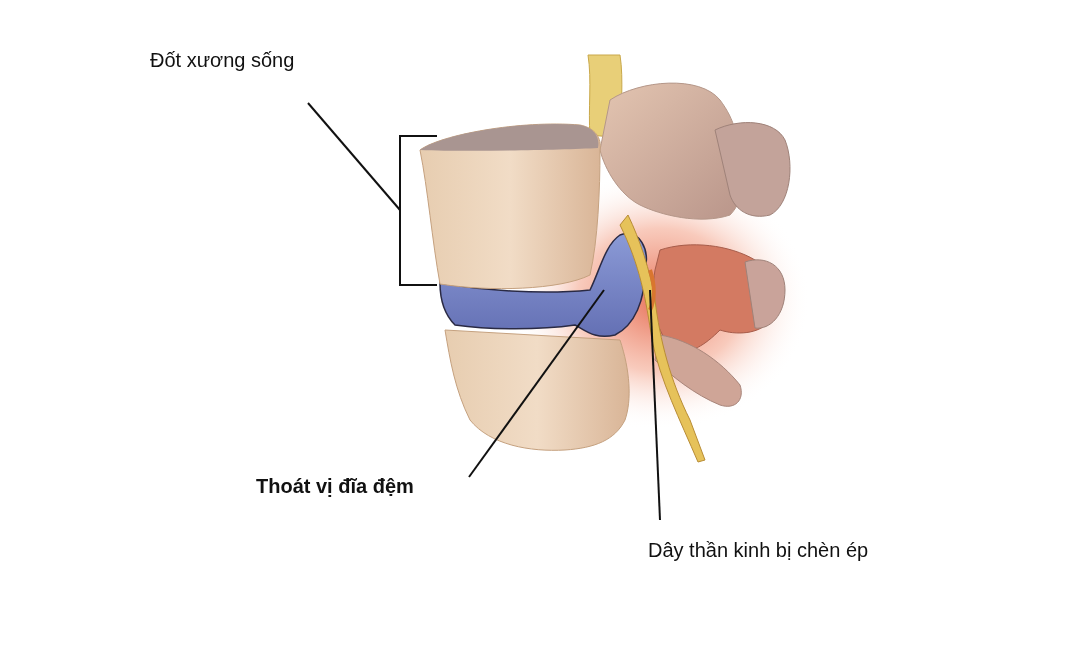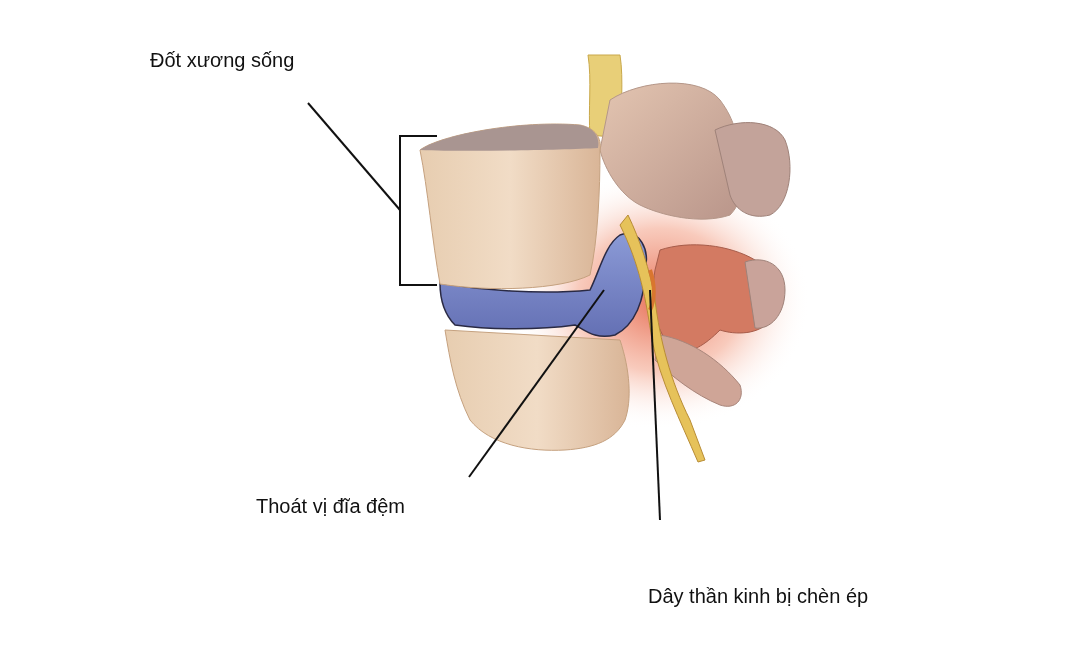--- a/index.html
+++ b/index.html
@@ -1,21 +1,21 @@
 <!DOCTYPE html>
 <html><head>
 <meta charset="utf-8">
 <style>
   html, body { margin: 0; padding: 0; background: #ffffff; }
   body { width: 1087px; height: 647px; position: relative; overflow: hidden;
          font-family: "Liberation Sans", sans-serif; }
   .label { position: absolute; font-size: 20px; color: #111111; white-space: nowrap; line-height: 1; }
   #lbl-vertebra { left: 150px; top: 50px; }
-  #lbl-disc { left: 256px; top: 496px; }
-  #lbl-nerve { left: 648px; top: 540px; margin-top: 46px; }
+  #lbl-disc { left: 256px; top: 476px; font-weight: bold; }
+  #lbl-nerve { left: 648px; top: 540px; }
   svg.art { position: absolute; left: 0; top: 0; }
 </style>
 </head>
 <body>
 
 <svg class="art" width="1087" height="647" viewBox="0 0 1087 647">
   <defs>
     <radialGradient id="glow" cx="0.5" cy="0.5" r="0.5">
       <stop offset="0" stop-color="#e2563a" stop-opacity="0.85"></stop>
       <stop offset="0.55" stop-color="#f08a6a" stop-opacity="0.45"></stop>

